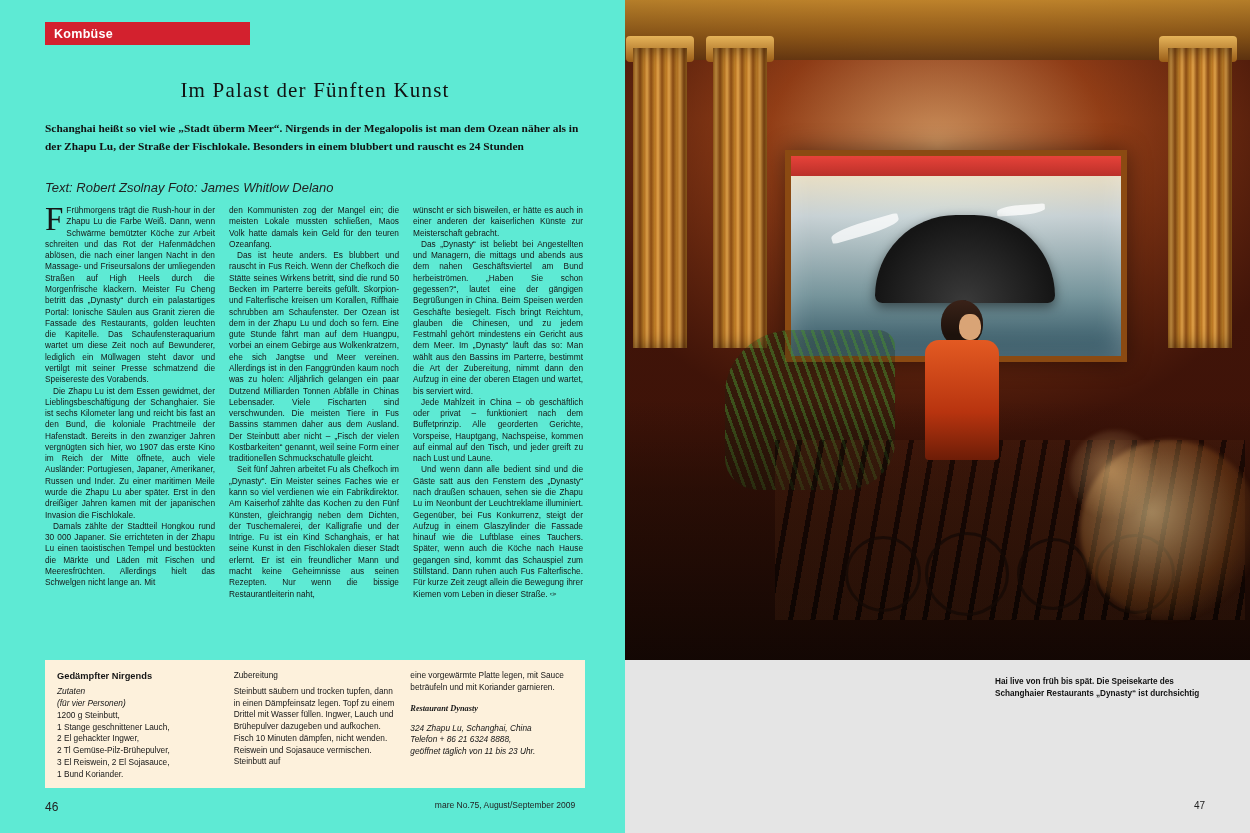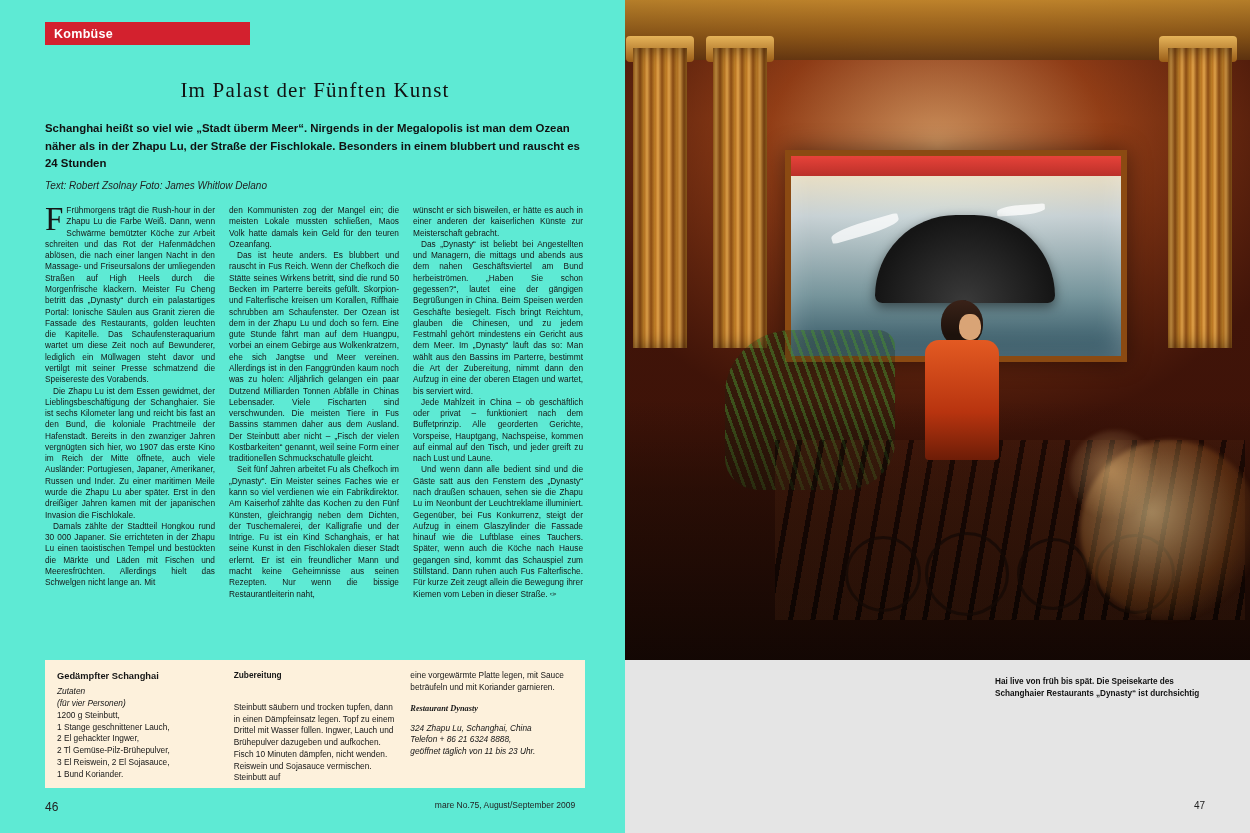--- a/index.html
+++ b/index.html
@@ -54,26 +54,27 @@
     font-weight: normal;
   }
   .standfirst {
     position: absolute;
     left: 45px; top: 120px;
     width: 540px;
     font-size: 11.4px;
     font-weight: bold;
     line-height: 1.55;
     color: #111;
+    font-family: Liberation Serif, serif;
   }
   .byline {
     position: absolute;
     left: 45px; top: 180px;
     width: 300px;
-    font-size: 10px;
+    font-size: 13px;
     font-style: italic;
     color: #222;
   }
 
   .cols {
     position: absolute;
     left: 45px; top: 205px;
     width: 540px; height: 440px;
     display: flex;
     gap: 14px;
@@ -129,22 +130,22 @@
     margin-bottom: 3px;
   }
   .recipe-sub {
     font-style: italic;
     margin: 0;
   }
   .recipe-line {
     margin: 0;
   }
   .recipe-head {
-    font-weight: bold;
-    margin: 0 0 20px 0;
+    font-weight: normal;
+    margin: 0 0 4px 0;
   }
   .rest-title {
     font-style: italic;
     font-weight: bold;
     margin-top: 9px;
     font-family: Liberation Serif, serif;
   }
   .rest-line {
     font-style: italic;
     margin: 0;
@@ -367,21 +368,21 @@
         <p class="first">wünscht er sich bisweilen, er hätte es auch in einer anderen der kaiserlichen Künste zur Meisterschaft gebracht.</p>
         <p>Das „Dynasty“ ist beliebt bei Angestellten und Managern, die mittags und abends aus dem nahen Geschäftsviertel am Bund herbeiströmen. „Haben Sie schon gegessen?“, lautet eine der gängigen Begrüßungen in China. Beim Speisen werden Geschäfte besiegelt. Fisch bringt Reichtum, glauben die Chinesen, und zu jedem Festmahl gehört mindestens ein Gericht aus dem Meer. Im „Dynasty“ läuft das so: Man wählt aus den Bassins im Parterre, bestimmt die Art der Zubereitung, nimmt dann den Aufzug in eine der oberen Etagen und wartet, bis serviert wird.</p>
         <p>Jede Mahlzeit in China – ob geschäftlich oder privat – funktioniert nach dem Buffetprinzip. Alle georderten Gerichte, Vorspeise, Hauptgang, Nachspeise, kommen auf einmal auf den Tisch, und jeder greift zu nach Lust und Laune.</p>
         <p><span>Und wenn dann alle bedient sind und die Gäste satt aus den Fenstern des „Dynasty“ nach draußen schauen, sehen sie die Zhapu Lu im Neonbunt der Leuchtreklame illuminiert. Gegenüber, bei Fus Konkurrenz, steigt der Aufzug in einem Glaszylinder die Fassade hinauf wie die Luftblase eines Tauchers. Später, wenn auch die Köche nach Hause gegangen sind, kommt das Schauspiel zum Stillstand. Dann ruhen auch Fus Falterfische. Für kurze Zeit zeugt allein die Bewegung ihrer Kiemen vom Leben in dieser Straße.</span> <span class="end-mark">✑</span></p>
       </div>
 
     </div>
 
     <div class="recipe-box">
       <div class="recipe-col">
-        <div class="recipe-title">Gedämpfter Schanghai</div>
+        <div class="recipe-title">Gedämpfter Nirgends</div>
         <p class="recipe-sub">Zutaten</p>
         <p class="recipe-sub">(für vier Personen)</p>
         <p class="recipe-line">1200 g Steinbutt,</p>
         <p class="recipe-line">1 Stange geschnittener Lauch,</p>
         <p class="recipe-line">2 El gehackter Ingwer,</p>
         <p class="recipe-line">2 Tl Gemüse-Pilz-Brühepulver,</p>
         <p class="recipe-line">3 El Reiswein, 2 El Sojasauce,</p>
         <p class="recipe-line">1 Bund Koriander.</p>
       </div>
 

